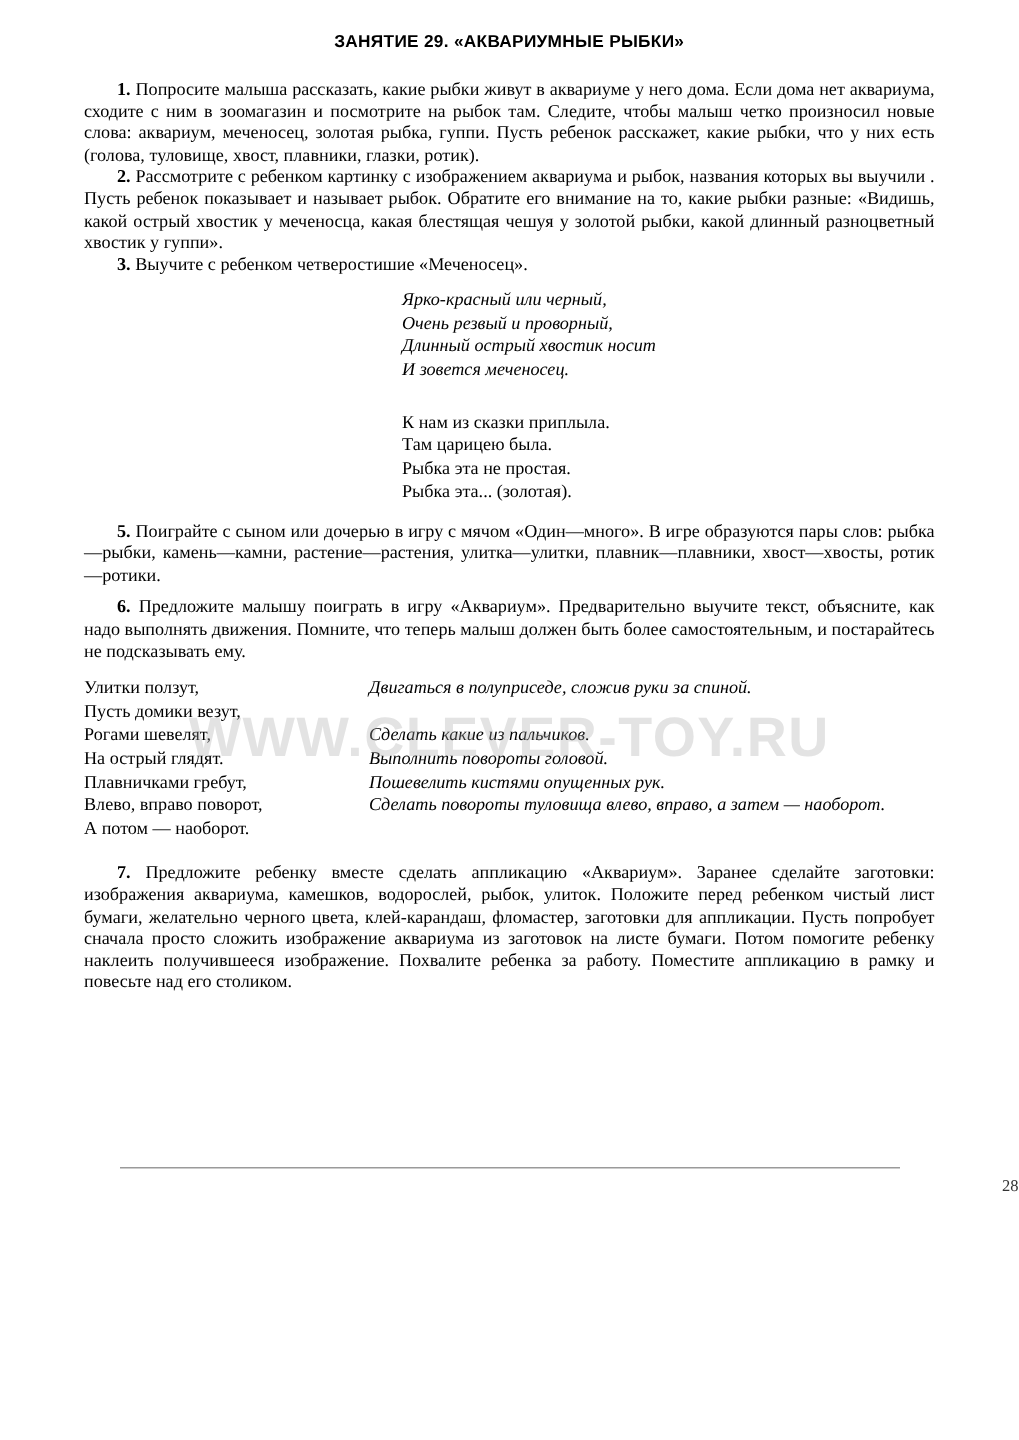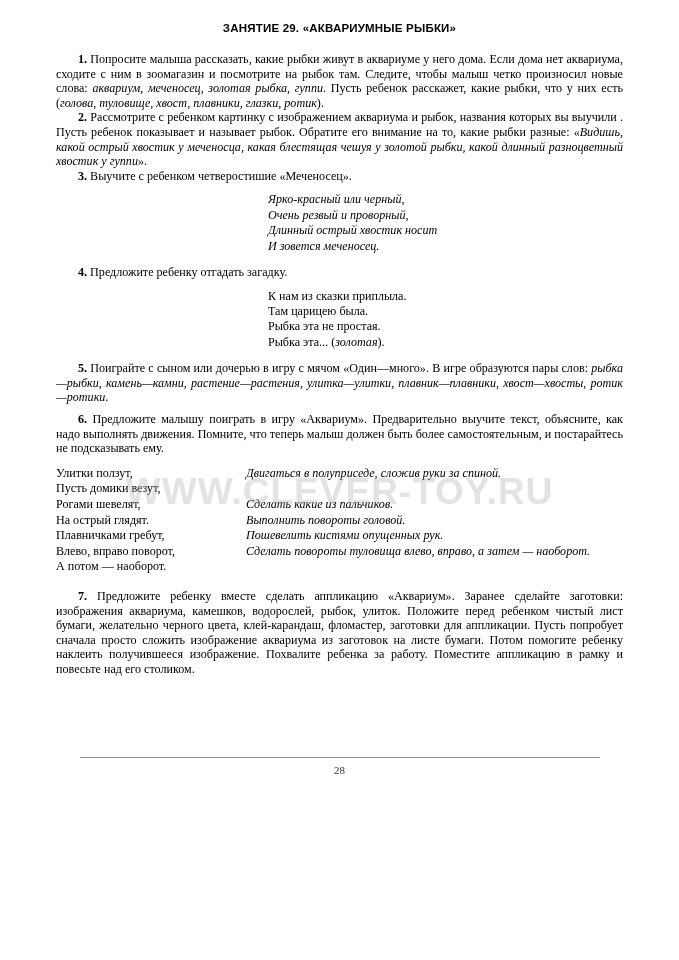--- a/index.html
+++ b/index.html
@@ -38,21 +38,20 @@
     text-indent: 22px;
     hyphens: auto;
   }
   p.body.no-indent {
     text-indent: 0;
   }
   .num {
     font-weight: bold;
   }
   .it {
-    font-style: italic;
   }
   .gap-sm { height: 7px; }
   .gap-md { height: 11px; }
   .gap-lg { height: 14px; }
 
   .poem {
     margin: 9px 0 0 0;
     padding-left: 212px;
     font-size: 12.1px;
     line-height: 15.4px;
@@ -105,22 +104,22 @@
     color: rgba(170,170,170,0.33);
     pointer-events: none;
     white-space: nowrap;
     user-select: none;
   }
 
   .footer {
     position: absolute;
     left: 0;
     right: 0;
-    bottom: 40px;
-    text-align: center;
+    bottom: 19px;
+    text-align: right;
   }
   .footer-rule {
     width: 520px;
     margin: 0 auto 6px auto;
     border-top: 1px solid #9a9a9a;
     height: 0;
   }
   .page-number {
     font-size: 11px;
     color: #333;
@@ -142,21 +141,20 @@
   <div class="poem">
     <div>Ярко-красный или черный,</div>
     <div>Очень резвый и проворный,</div>
     <div>Длинный острый хвостик носит</div>
     <div>И зовется меченосец.</div>
   </div>
 
   <div class="gap-md"></div>
 
 
-  <p class="body"><span class="num">4.</span><span> Предложите ребенку отгадать загадку.</span></p>
 
   <div class="riddle">
     <div>К нам из сказки приплыла.</div>
     <div>Там царицею была.</div>
     <div>Рыбка эта не простая.</div>
     <div><span>Рыбка эта... (</span><span class="it">золотая</span><span>).</span></div>
   </div>
 
   <div class="gap-md"></div>
 

